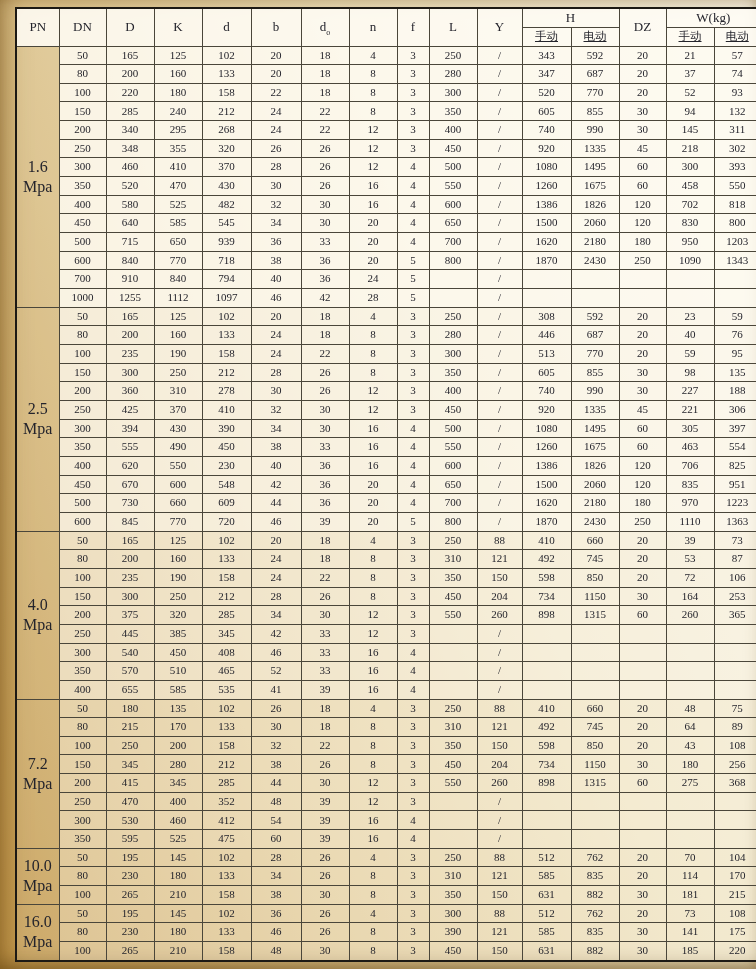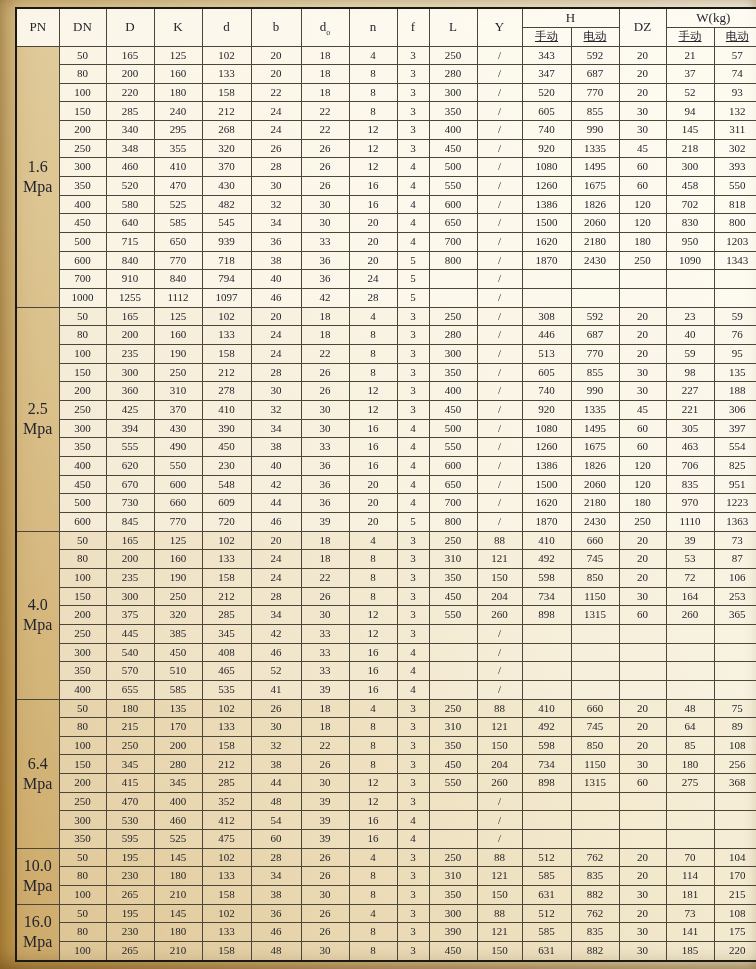--- a/index.html
+++ b/index.html
@@ -739,21 +739,21 @@
           <td></td>
           <td></td>
           <td></td>
           <td></td>
           <td></td>
         </tr>
       </tbody>
       <tbody class="section s3">
         <tr>
           <td rowspan="8" class="pn-cell">
-            <div>6.4</div>
+            <div>7.2</div>
             <div>Mpa</div>
           </td>
           <td>50</td>
           <td>180</td>
           <td>135</td>
           <td>102</td>
           <td>26</td>
           <td>18</td>
           <td>4</td>
           <td>3</td>
@@ -789,21 +789,21 @@
           <td>158</td>
           <td>32</td>
           <td>22</td>
           <td>8</td>
           <td>3</td>
           <td>350</td>
           <td>150</td>
           <td>598</td>
           <td>850</td>
           <td>20</td>
-          <td>85</td>
+          <td>43</td>
           <td>108</td>
         </tr>
         <tr>
           <td>150</td>
           <td>345</td>
           <td>280</td>
           <td>212</td>
           <td>38</td>
           <td>26</td>
           <td>8</td>

